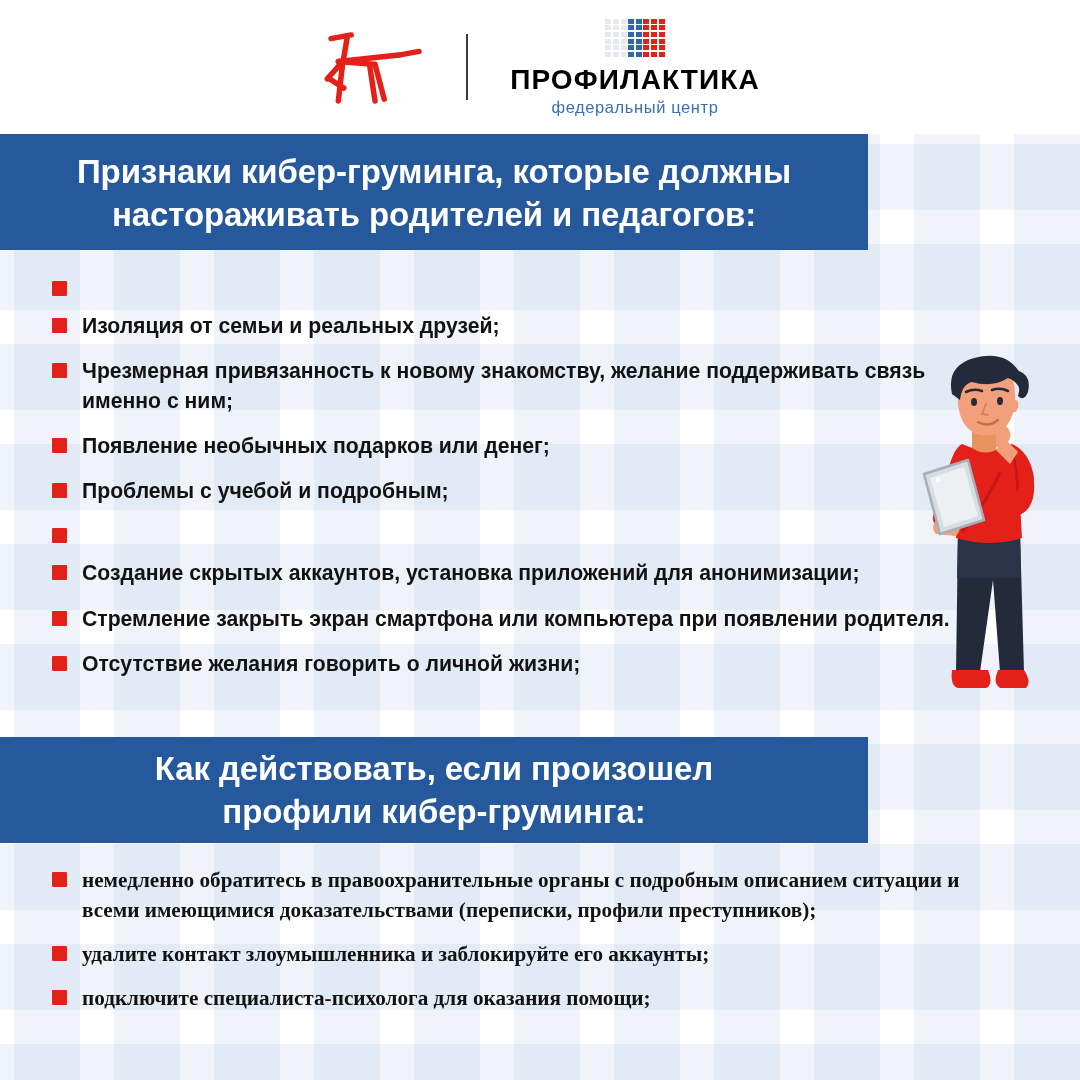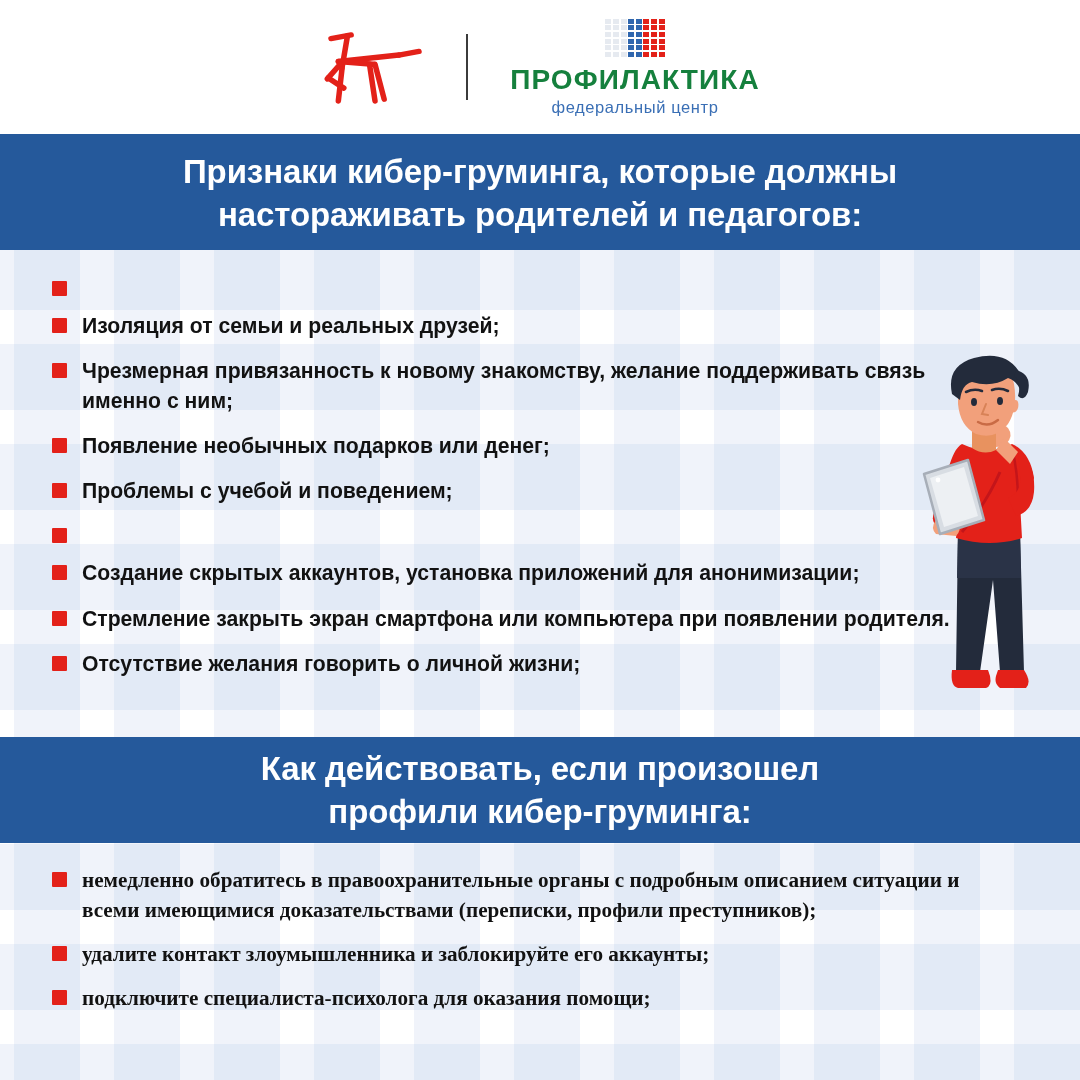--- a/index.html
+++ b/index.html
@@ -44,32 +44,32 @@
   .brand{ display:flex; flex-direction:column; align-items:center; }
   .brand-grid{
     display:grid;
     grid-template-columns:repeat(8, 6px);
     grid-template-rows:repeat(6, 5px);
     gap:1.6px;
     margin-bottom:9px;
   }
   .brand-grid i{ display:block; width:6px; height:5px; }
   .brand-name{
-    color:#15803d; font-weight:bold; font-size:28px; letter-spacing:1.1px;
+    color:#000000; font-weight:bold; font-size:28px; letter-spacing:1.1px;
     line-height:1; white-space:nowrap;
   }
   .brand-sub{
     color:#3A6FB5; font-size:16.5px; letter-spacing:.6px; margin-top:5px;
     line-height:1; white-space:nowrap;
   }
 
   
   .banner{
     position:relative; z-index:3;
-    width:1080px; background:#25599B;
+    width:868px; background:#25599B;
     display:flex; flex-direction:column; align-items:center; justify-content:center;
     color:#ffffff; text-align:center;
   }
   .banner-line{
     font-weight:bold; font-size:33px; line-height:1.30;
     letter-spacing:-.1px; white-space:nowrap;
   }
   #banner-1{ height:116px; padding-top:4px; }
   #banner-2{ height:106px; padding-top:2px;margin-top:33px; }
 
@@ -197,21 +197,21 @@
     <div class="item">
       <span class="bullet"></span>
       <span class="item-text">Чрезмерная привязанность к новому знакомству, желание поддерживать связь именно с ним;</span>
     </div>
     <div class="item">
       <span class="bullet"></span>
       <span class="item-text">Появление необычных подарков или денег;</span>
     </div>
     <div class="item">
       <span class="bullet"></span>
-      <span class="item-text">Проблемы с учебой и поведением;</span>
+      <span class="item-text">Проблемы с учебой и подробным;</span>
     </div>
     <div class="item">
       <span class="bullet"></span>
     </div>
     <div class="item">
       <span class="bullet"></span>
       <span class="item-text">Создание скрытых аккаунтов, установка приложений для анонимизации;</span>
     </div>
     <div class="item">
       <span class="bullet"></span>

